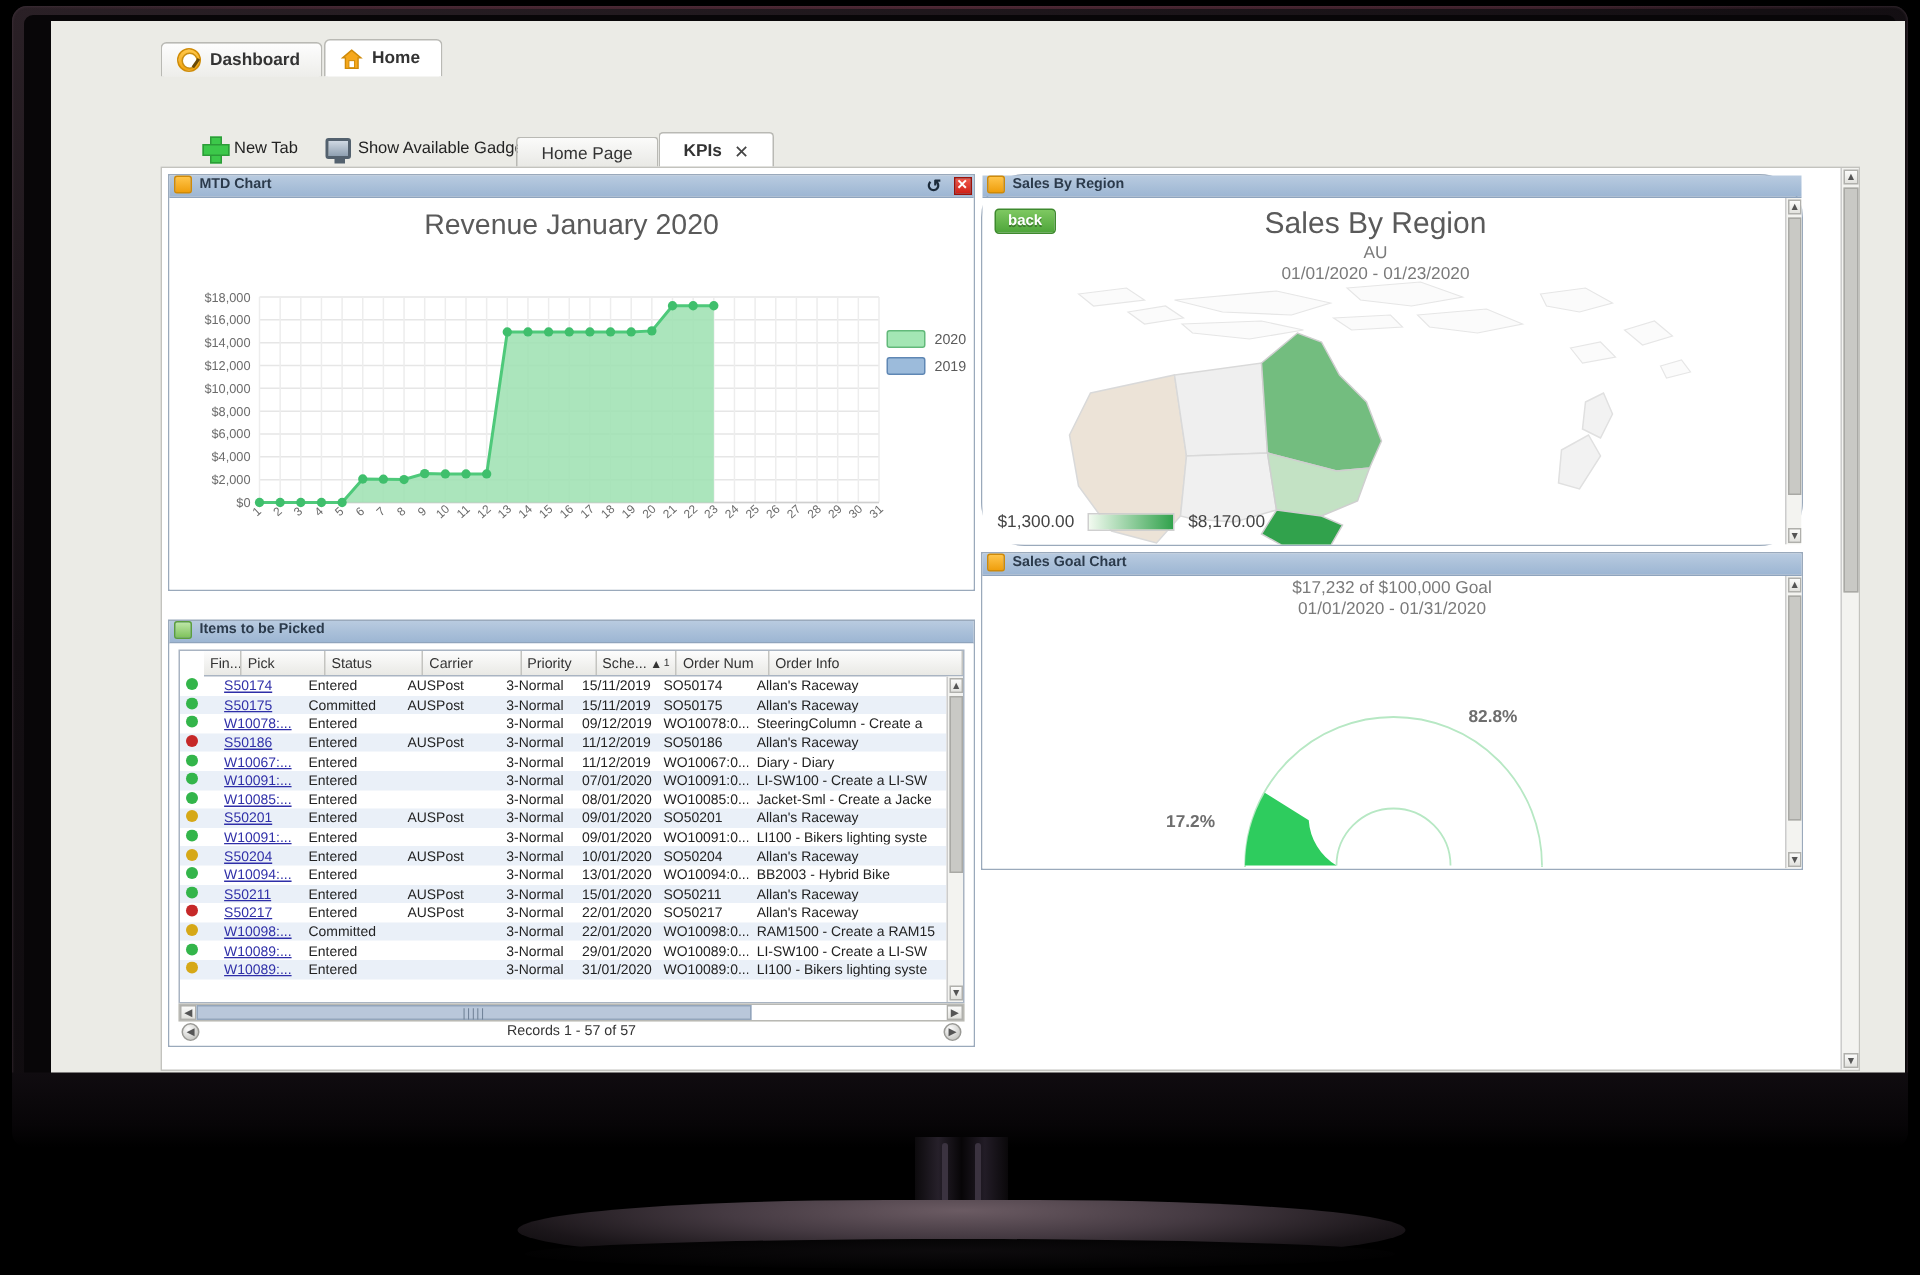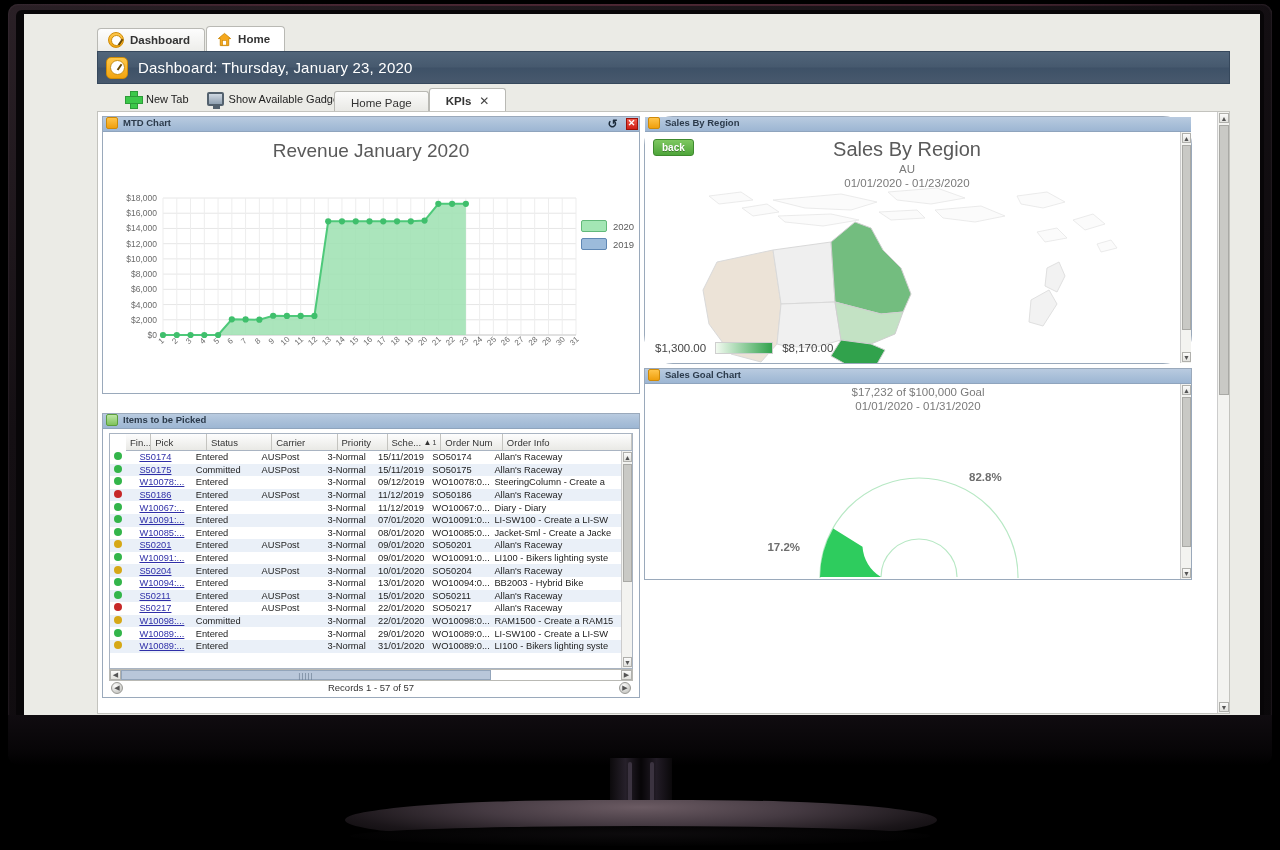--- a/index.html
+++ b/index.html
@@ -21,21 +21,21 @@
     background: linear-gradient(160deg,#2a2026 0%, #140f13 35%, #0a080a 100%);
     border-radius: 10px;
     box-shadow: inset 0 0 2px #4a3a44, 0 0 3px #000;
   }
   #tv-bezel-inner {
     position: absolute; left: 16px; top: 10px; width: 1248px; height: 742px;
     background: #080608;
     border-radius: 6px;
   }
   #tv-screen {
-    position: absolute; left: 24px; top: 14px; width: 1236px; height: 710px;
+    position: absolute; left: 34px; top: 14px; width: 1236px; height: 710px;
     background: #a21caf;
     overflow: hidden;
   }
   #tv-chin {
     position: absolute; left: 8px; top: 715px; width: 1264px; height: 50px;
     background: linear-gradient(180deg,#100c10 0%, #070507 70%, #000 100%);
     border-radius: 0 0 10px 10px;
   }
   #tv-neck {
     position: absolute; left: 610px; top: 758px; width: 62px; height: 58px;
@@ -227,26 +227,20 @@
           <span class="tab-ico">
             <svg width="15" height="15" viewBox="0 0 16 16">
                 <path d="M8 1.5 1.5 7h2v7.5h9V7h2L8 1.5z" fill="#f6a81c" stroke="#cf8a08" stroke-width="1"></path>
                 <rect x="6" y="9" width="4" height="5" fill="#fff" stroke="#cf8a08" stroke-width=".7"></rect>
               </svg>
           </span>
           <span>Home</span>
         </div>
       </div>
 
-      <div id="banner">
-        <span class="gauge-ico">
-            <span class="dial"></span>
-          </span>
-        <span id="banner-title">Dashboard: Thursday, January 23, 2020</span>
-      </div>
 
       <div id="toolbar">
         <div class="tb-btn">
           <span class="plus-ico"></span>
           <span>New Tab</span>
         </div>
         <div class="tb-btn">
           <span class="monitor-ico"></span>
           <span>Show Available Gadgets</span>
         </div>

